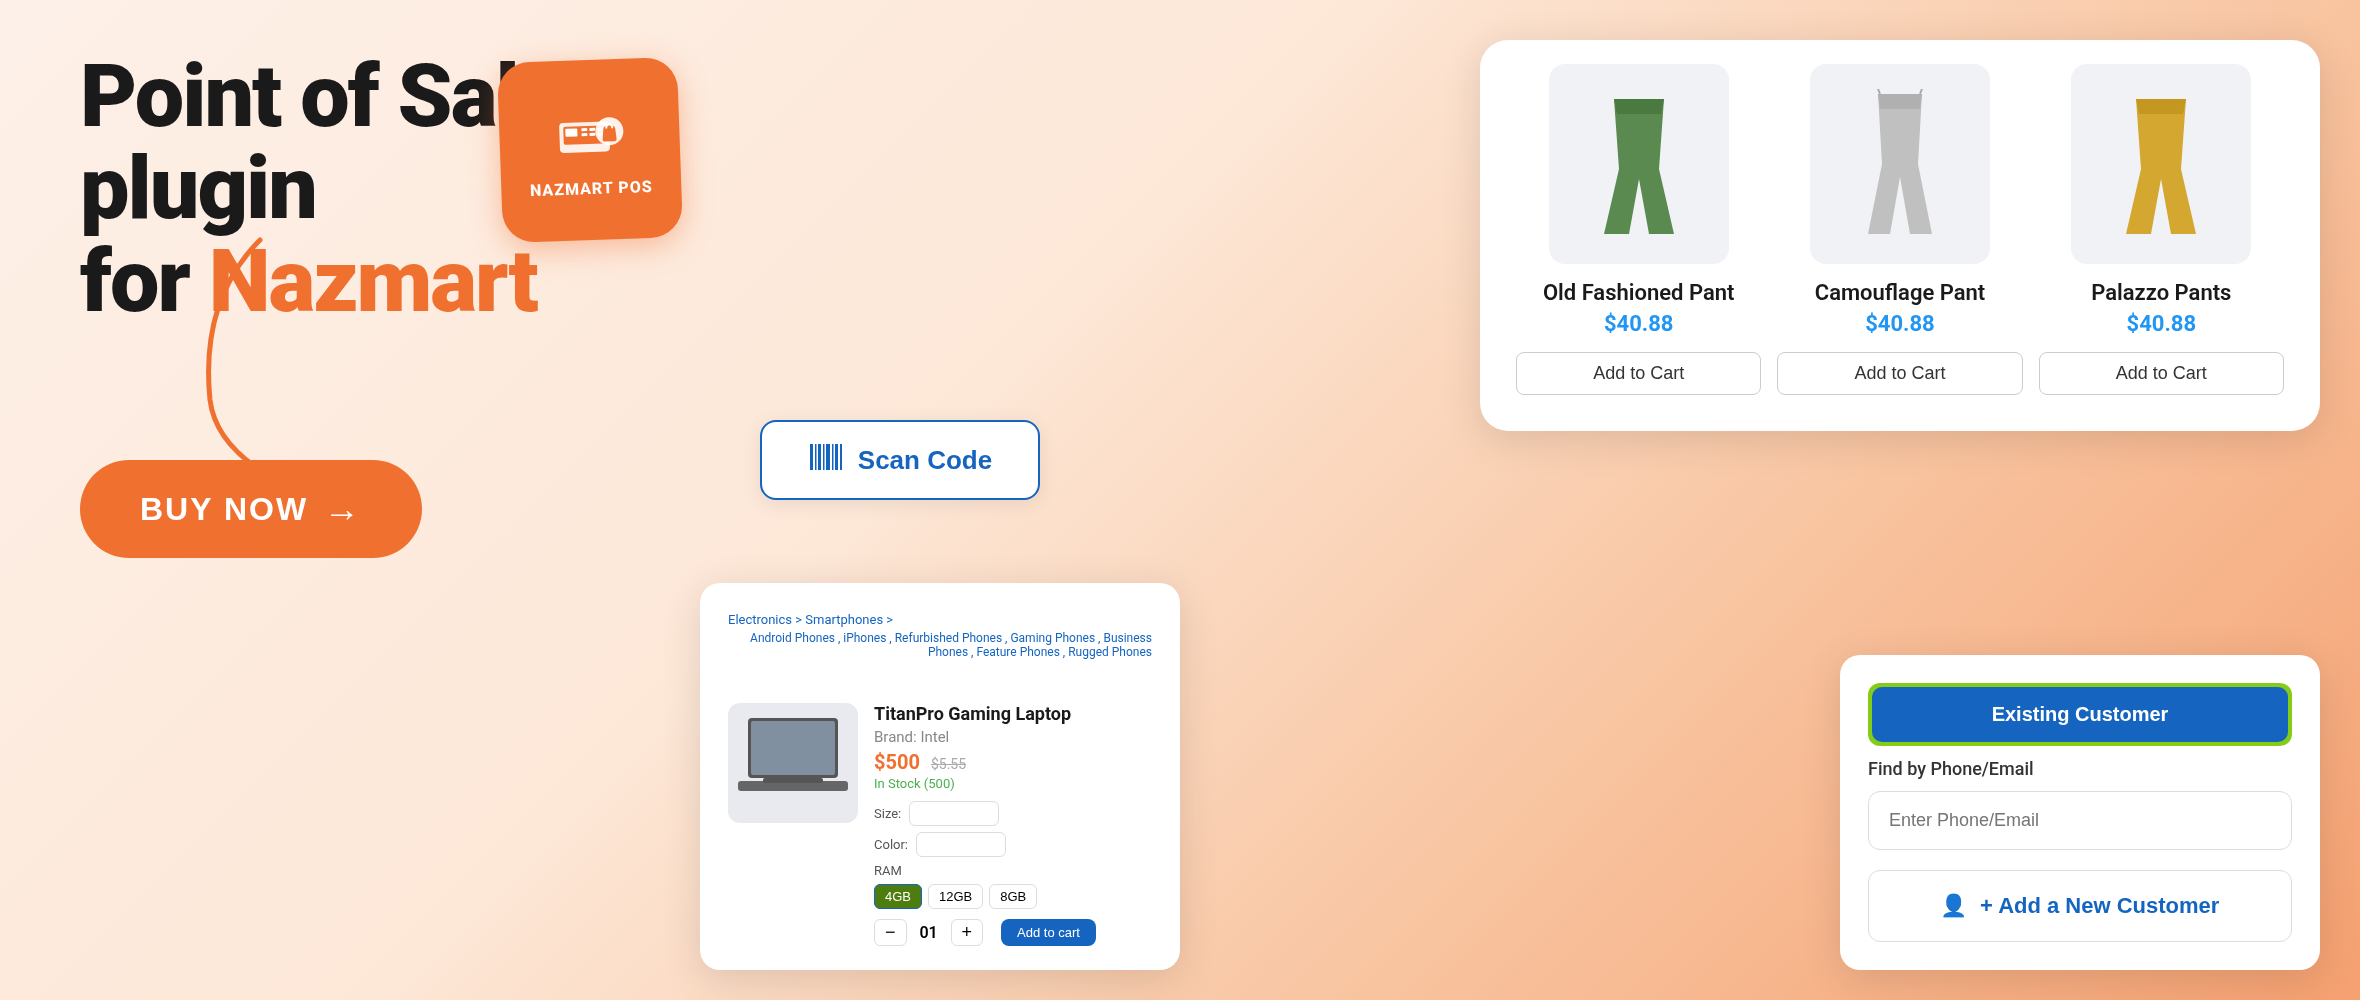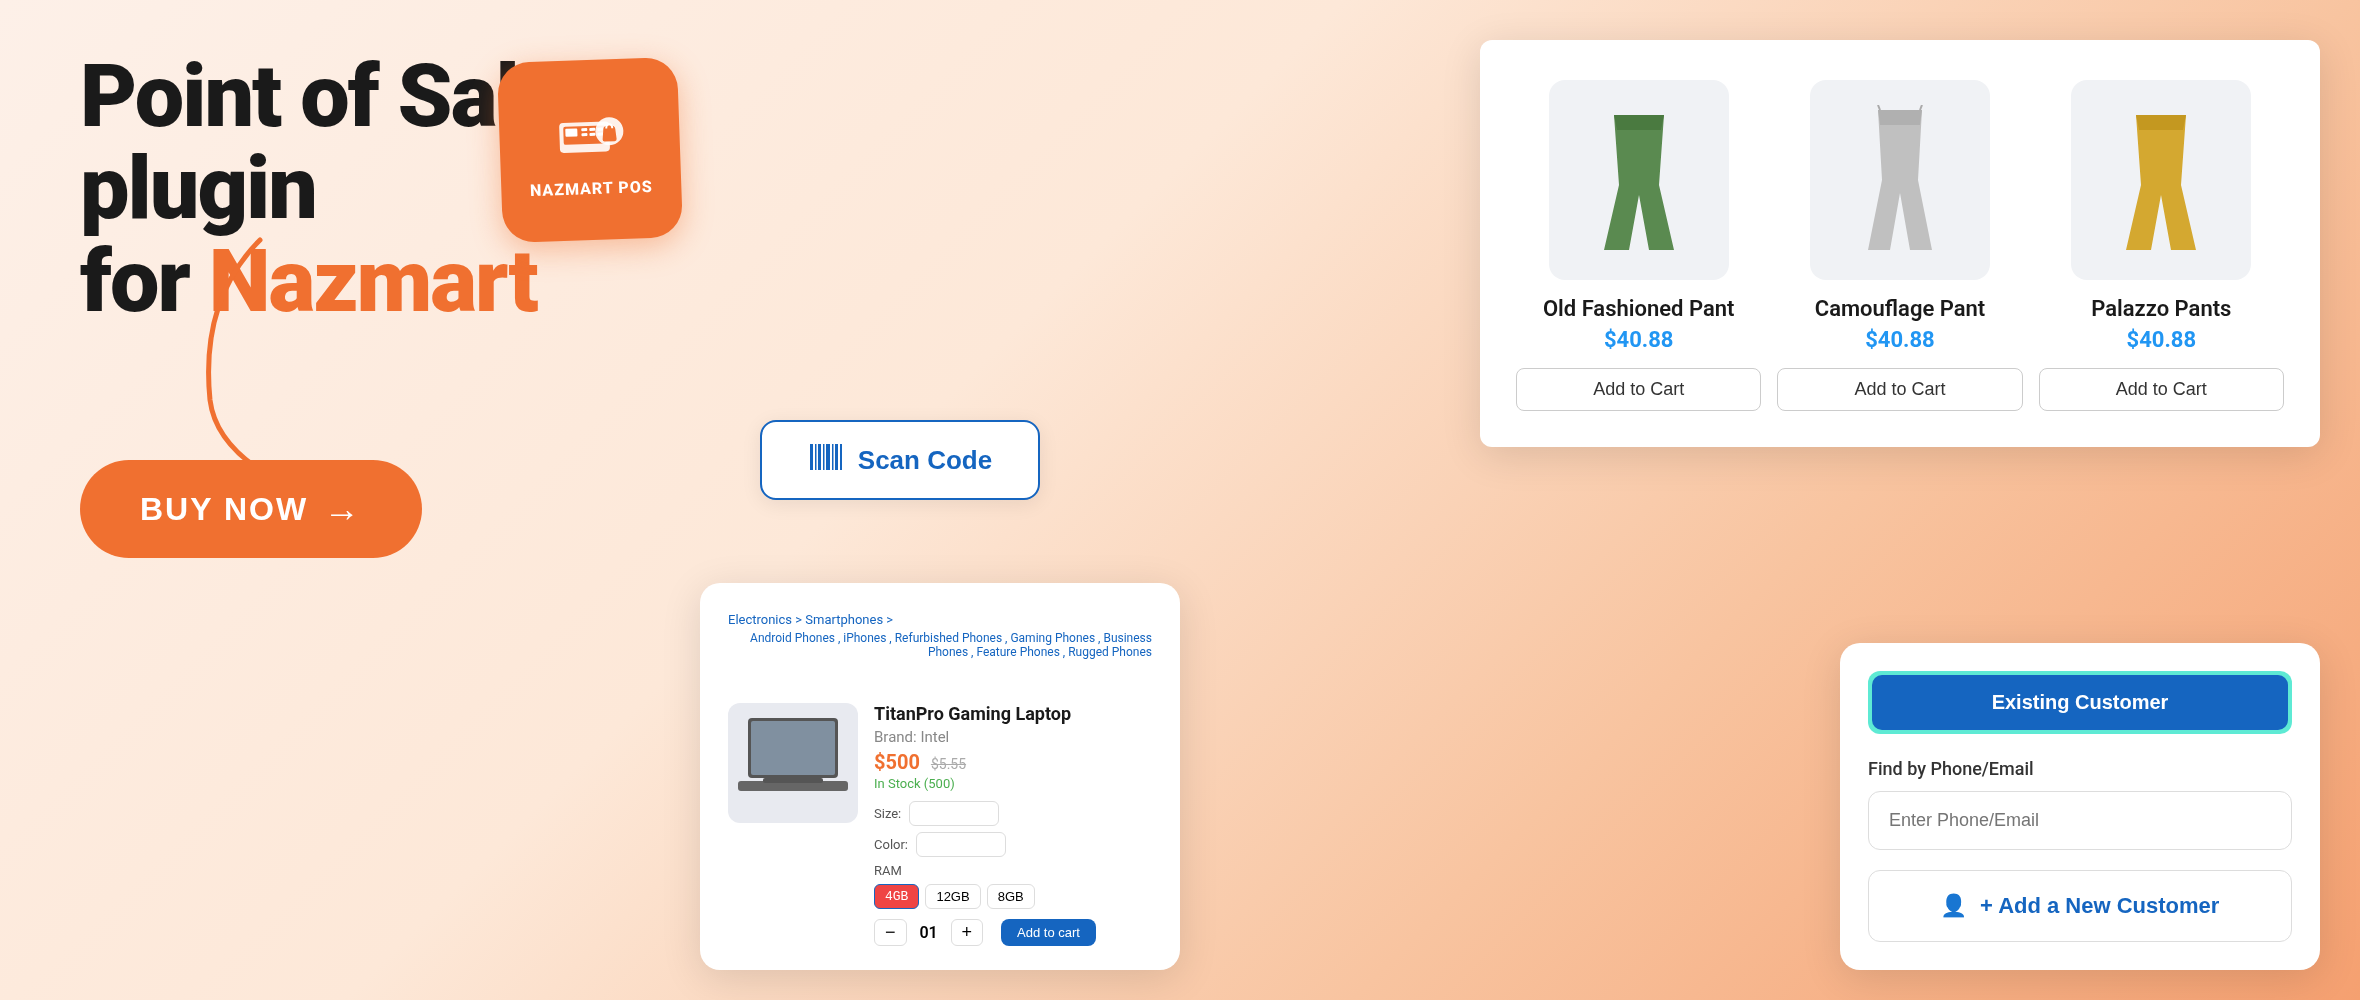--- a/index.html
+++ b/index.html
@@ -91,22 +91,22 @@
       font-size: 36px;
     }
 
     
     .products-panel {
       position: absolute;
       top: 40px;
       right: 40px;
       width: 840px;
       background: white;
-      border-radius: 12px;
-      padding: 40px 36px 36px;
+      border-radius: 28px;
+      padding: 24px 36px 36px;
       box-shadow: 0 8px 40px rgba(0,0,0,0.12);
       display: flex;
       gap: 16px;
     }
 
     .product-card {
       flex: 1;
       display: flex;
       flex-direction: column;
       align-items: center;
@@ -287,24 +287,23 @@
     .ram-btn {
       border: 1px solid #ddd;
       background: white;
       border-radius: 6px;
       padding: 4px 10px;
       font-size: 13px;
       cursor: pointer;
     }
 
     .ram-btn.active {
-      background: #ef4444;
+      background: #4d7c0f;
       color: white;
       border-color: #1565C0;
-      font-family: Liberation Mono, monospace;
     }
 
     .qty-row {
       display: flex;
       align-items: center;
       gap: 10px;
       margin-top: 10px;
     }
 
     .qty-btn {
@@ -342,22 +341,22 @@
       width: 480px;
       background: white;
       border-radius: 20px;
       padding: 28px 28px 28px;
       box-shadow: 0 8px 40px rgba(0,0,0,0.12);
     }
 
     .customer-tabs {
       display: flex;
       gap: 0;
-      margin-bottom: 24px;
-      background: #5eead4;
+      margin-bottom: 12px;
+      background: #84cc16;
       border-radius: 12px;
       padding: 4px;
     }
 
     .customer-tab {
       flex: 1;
       padding: 16px;
       border: none;
       border-radius: 10px;
       font-size: 20px;

